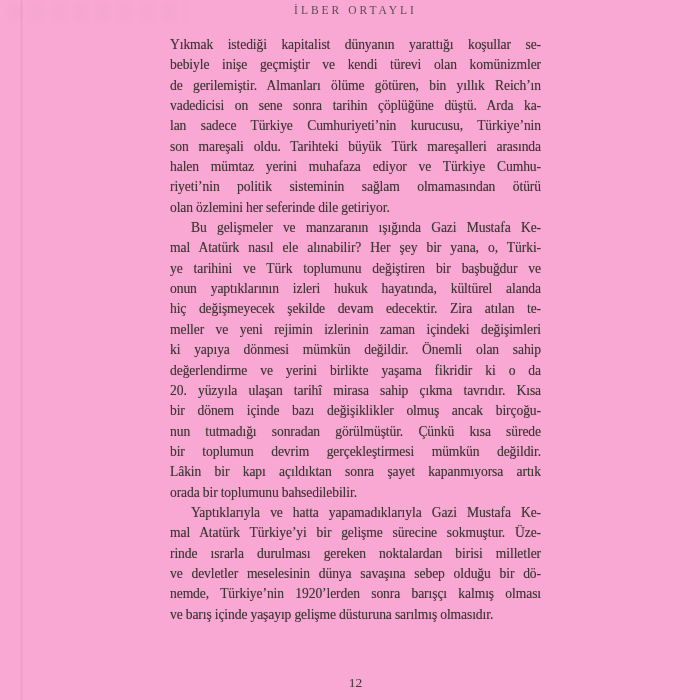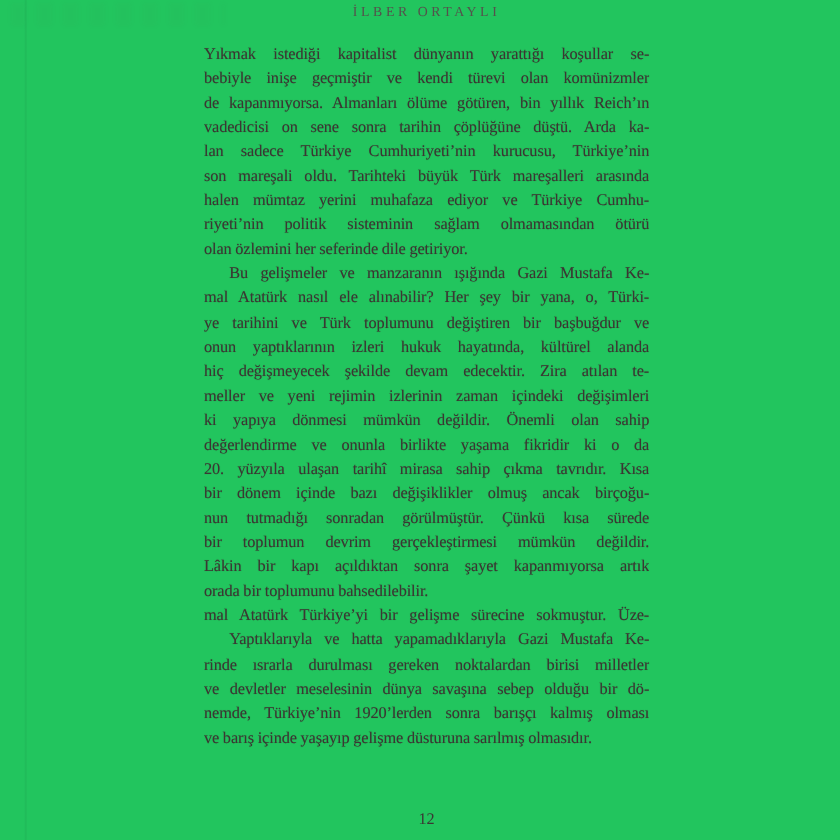--- a/index.html
+++ b/index.html
@@ -7,21 +7,21 @@
     padding: 0;
     width: 700px;
     height: 700px;
     background: #ffffff;
     font-family: "Liberation Serif", "DejaVu Serif", serif;
     overflow: hidden;
   }
   .photo {
     position: absolute;
     inset: 0;
-    background: #22c55e;
+    background: #f9a8d4;
   }
   
   .page-edge {
     position: absolute;
     left: 20px;
     top: 0;
     bottom: 0;
     width: 3px;
     background: linear-gradient(to right, rgba(0,0,0,0), rgba(0,0,0,0.055), rgba(0,0,0,0));
   }
@@ -86,42 +86,42 @@
 </head>
 <body>
 
 <div class="photo">
   <div class="page-edge"></div>
   <div class="ghosting"></div>
   <div class="running-header">İLBER ORTAYLI</div>
   <div class="text-block" id="text-block">
       <div class="line">Yıkmak istediği kapitalist dünyanın yarattığı koşullar se-</div>
       <div class="line">bebiyle inişe geçmiştir ve kendi türevi olan komünizmler</div>
-      <div class="line">de kapanmıyorsa. Almanları ölüme götüren, bin yıllık Reich’ın</div>
+      <div class="line">de gerilemiştir. Almanları ölüme götüren, bin yıllık Reich’ın</div>
       <div class="line">vadedicisi on sene sonra tarihin çöplüğüne düştü. Arda ka-</div>
       <div class="line">lan sadece Türkiye Cumhuriyeti’nin kurucusu, Türkiye’nin</div>
       <div class="line">son mareşali oldu. Tarihteki büyük Türk mareşalleri arasında</div>
       <div class="line">halen mümtaz yerini muhafaza ediyor ve Türkiye Cumhu-</div>
       <div class="line">riyeti’nin politik sisteminin sağlam olmamasından ötürü</div>
       <div class="line para-end">olan özlemini her seferinde dile getiriyor.</div>
       <div class="line indent">Bu gelişmeler ve manzaranın ışığında Gazi Mustafa Ke-</div>
       <div class="line">mal Atatürk nasıl ele alınabilir? Her şey bir yana, o, Türki-</div>
       <div class="line">ye tarihini ve Türk toplumunu değiştiren bir başbuğdur ve</div>
       <div class="line">onun yaptıklarının izleri hukuk hayatında, kültürel alanda</div>
       <div class="line">hiç değişmeyecek şekilde devam edecektir. Zira atılan te-</div>
       <div class="line">meller ve yeni rejimin izlerinin zaman içindeki değişimleri</div>
       <div class="line">ki yapıya dönmesi mümkün değildir. Önemli olan sahip</div>
-      <div class="line">değerlendirme ve onunla birlikte yaşama fikridir ki o da</div>
+      <div class="line">değerlendirme ve yerini birlikte yaşama fikridir ki o da</div>
       <div class="line">20. yüzyıla ulaşan tarihî mirasa sahip çıkma tavrıdır. Kısa</div>
       <div class="line">bir dönem içinde bazı değişiklikler olmuş ancak birçoğu-</div>
       <div class="line">nun tutmadığı sonradan görülmüştür. Çünkü kısa sürede</div>
       <div class="line">bir toplumun devrim gerçekleştirmesi mümkün değildir.</div>
       <div class="line">Lâkin bir kapı açıldıktan sonra şayet kapanmıyorsa artık</div>
       <div class="line para-end">orada bir toplumunu bahsedilebilir.</div>
+      <div class="line indent">Yaptıklarıyla ve hatta yapamadıklarıyla Gazi Mustafa Ke-</div>
       <div class="line">mal Atatürk Türkiye’yi bir gelişme sürecine sokmuştur. Üze-</div>
-      <div class="line indent">Yaptıklarıyla ve hatta yapamadıklarıyla Gazi Mustafa Ke-</div>
       <div class="line">rinde ısrarla durulması gereken noktalardan birisi milletler</div>
       <div class="line">ve devletler meselesinin dünya savaşına sebep olduğu bir dö-</div>
       <div class="line">nemde, Türkiye’nin 1920’lerden sonra barışçı kalmış olması</div>
       <div class="line para-end">ve barış içinde yaşayıp gelişme düsturuna sarılmış olmasıdır.</div>
     </div>
   <div class="page-number">12</div>
 </div>
 
 </body></html>

